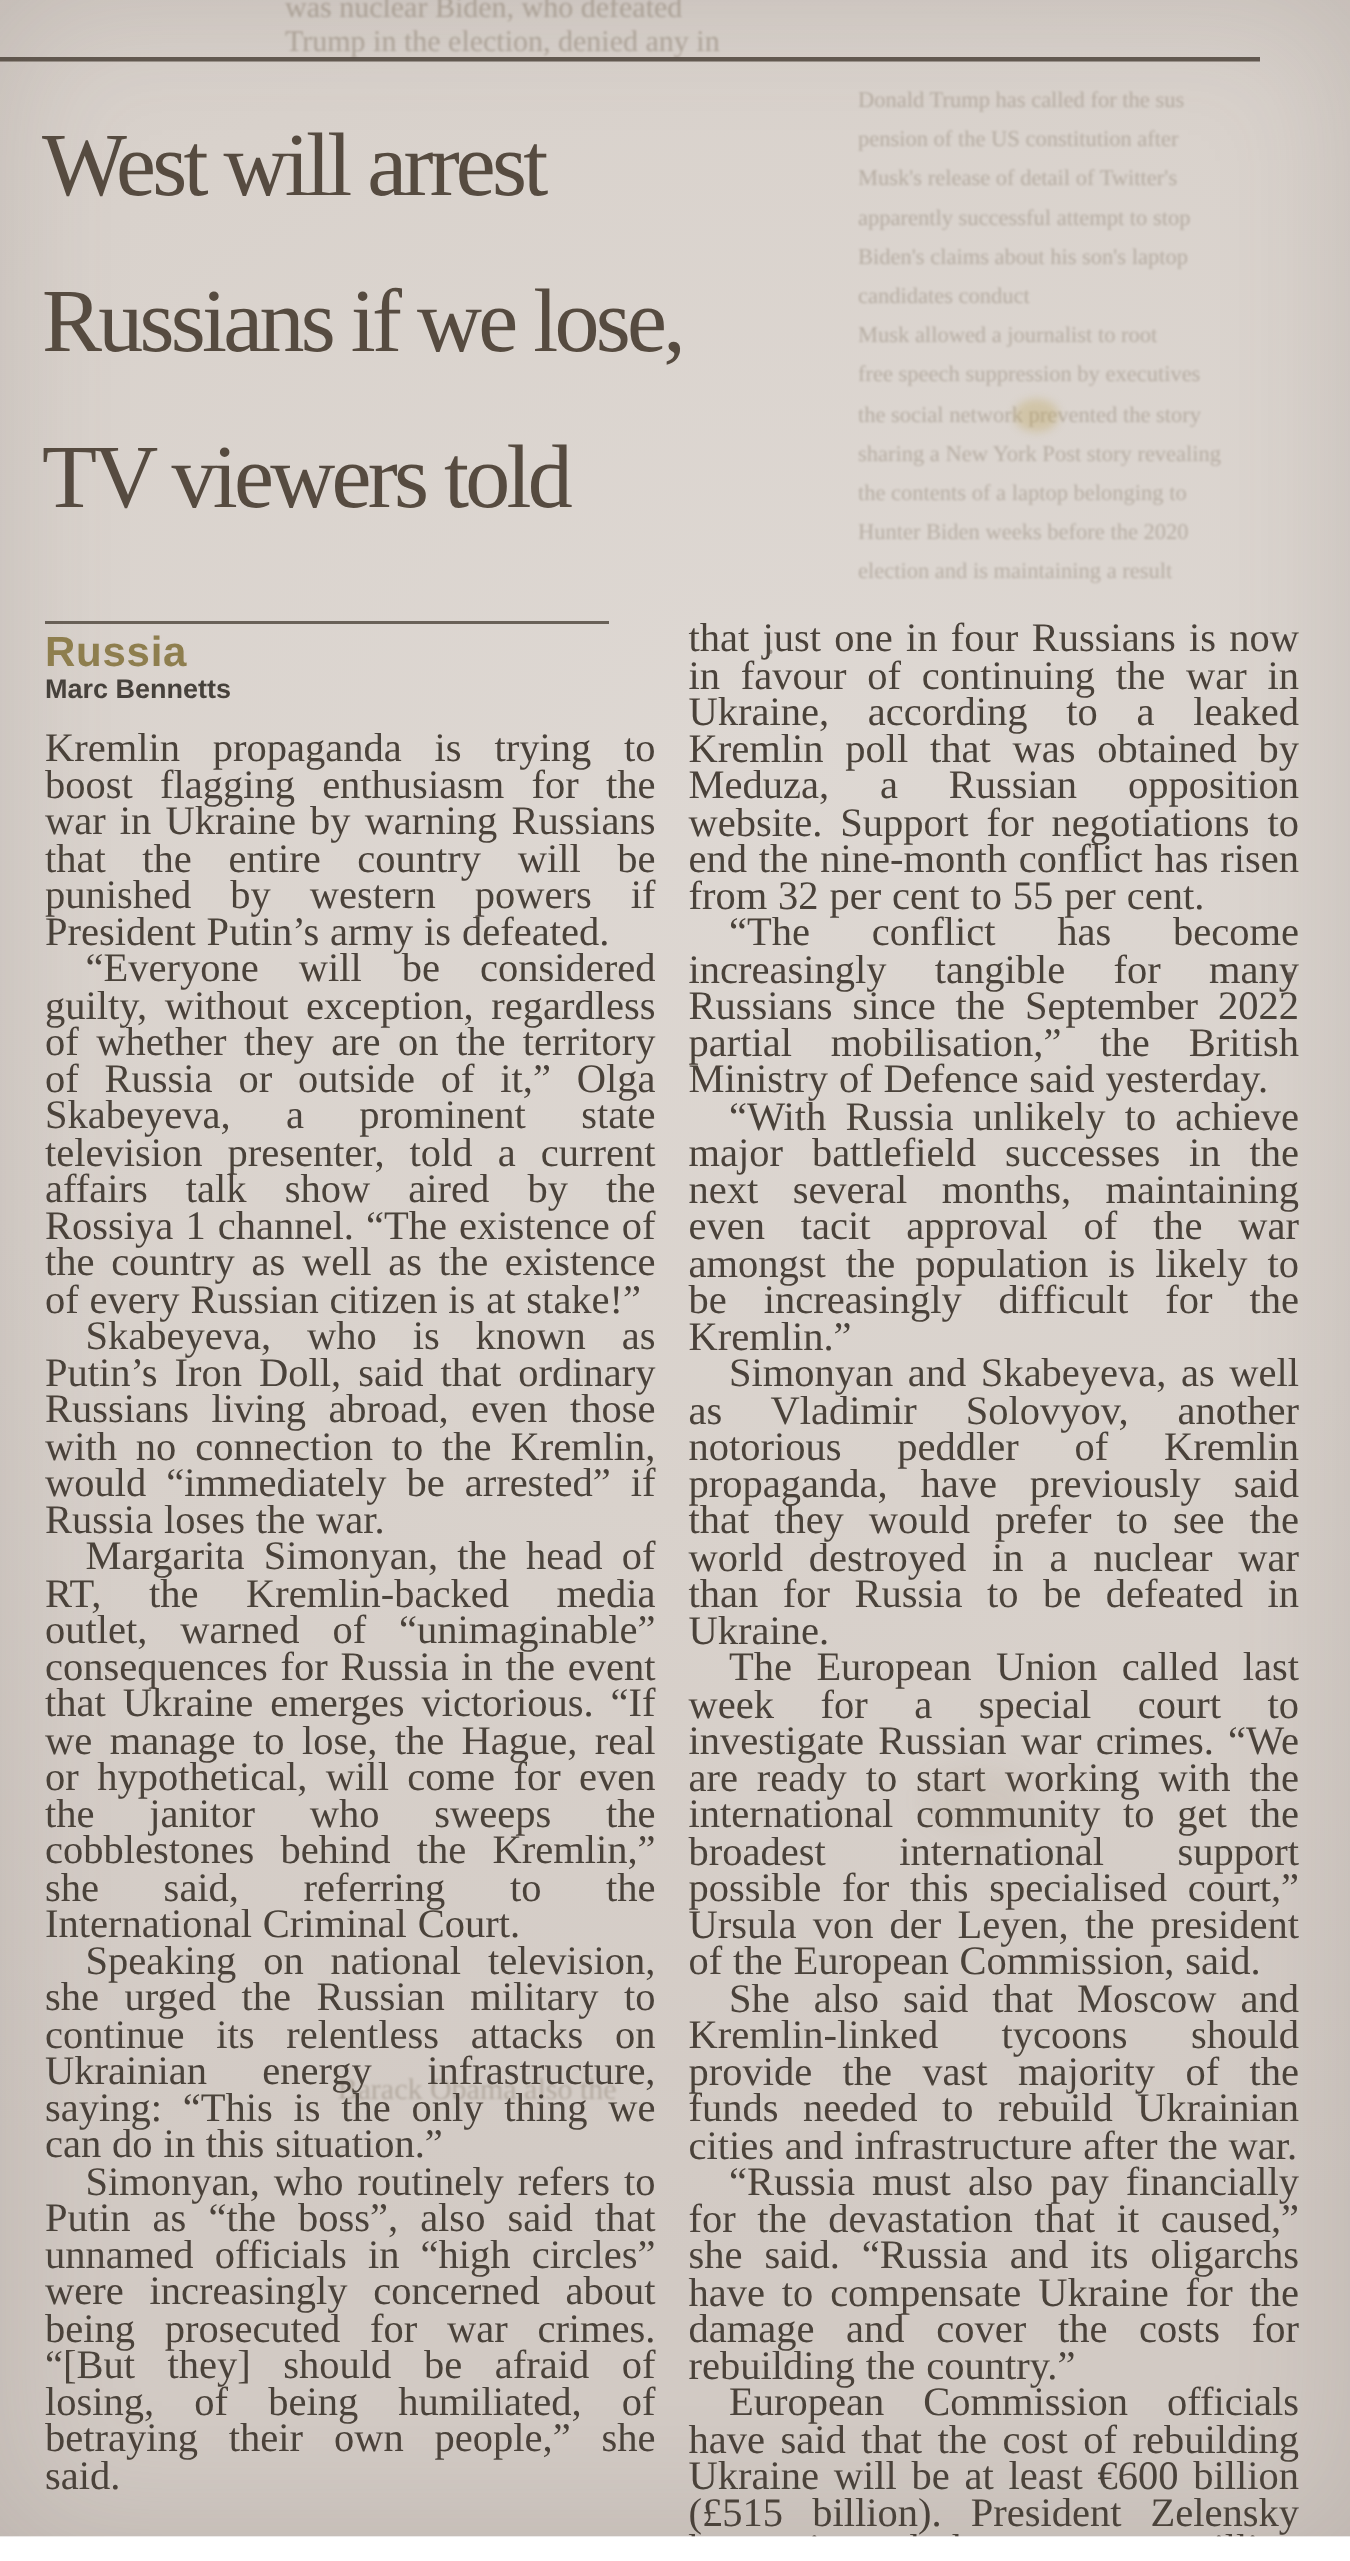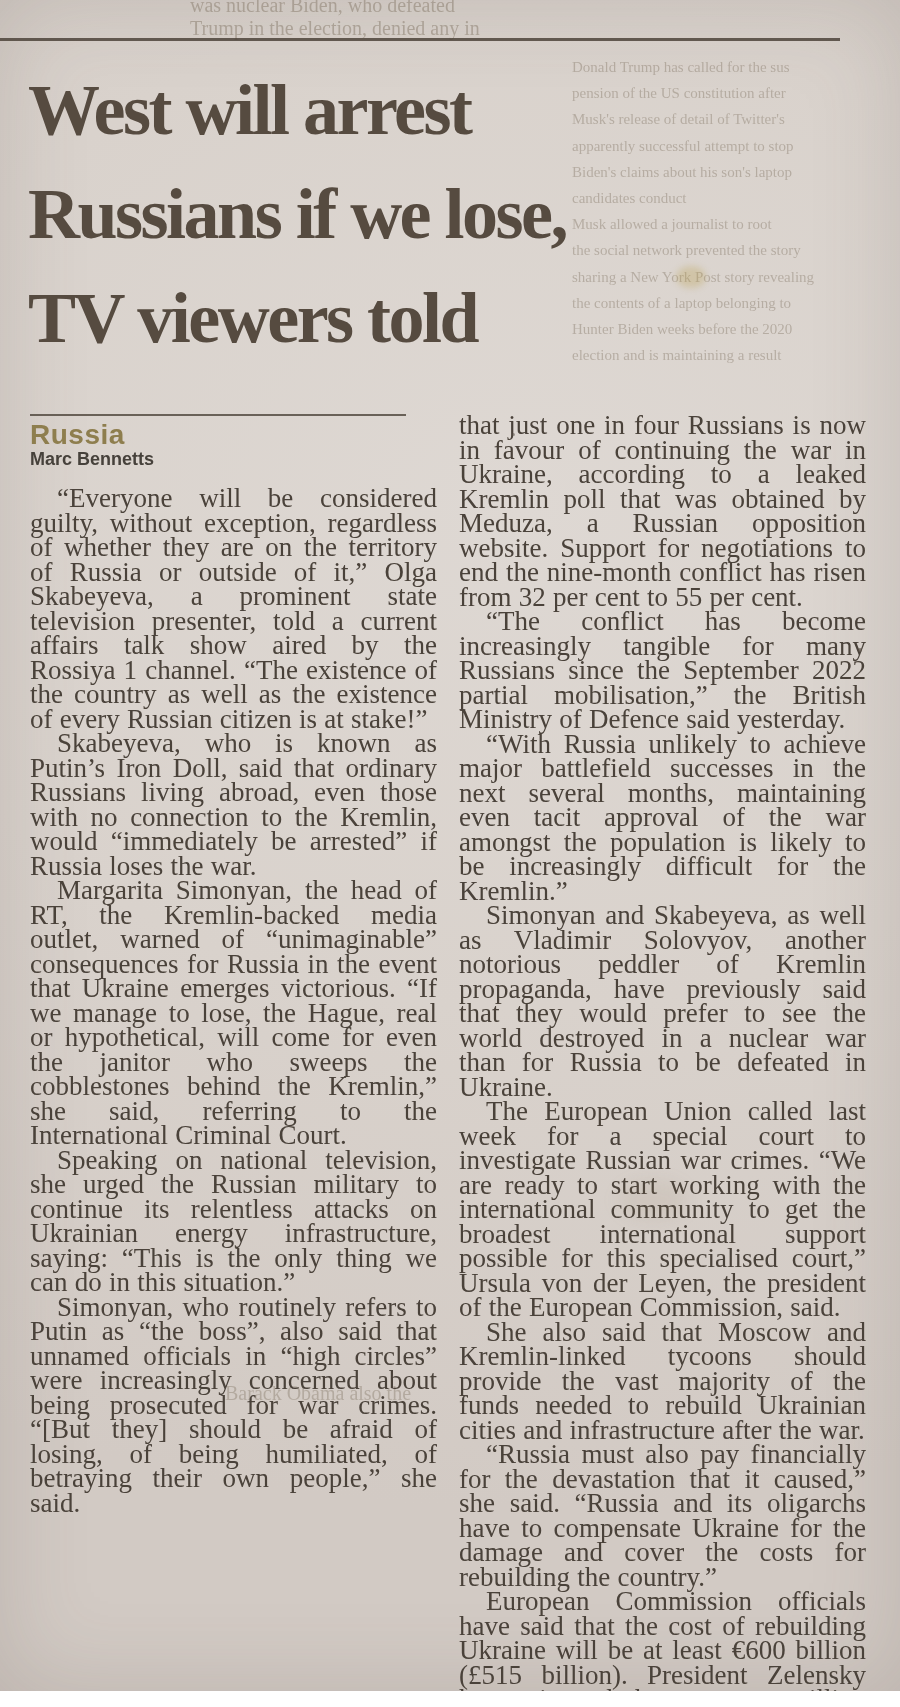--- a/index.html
+++ b/index.html
@@ -31,22 +31,22 @@
   }
   .ghost-frag{position:absolute;font-size:20px;opacity:0.45;white-space:nowrap;}
   
   .rule{position:absolute;background:#4c433a;z-index:2;}
   .top-rule{left:-4px;top:38px;width:844px;height:2.5px;opacity:.85;}
   .section-rule{left:30px;top:414px;width:376px;height:2px;opacity:.8;}
   .bottom-rule{left:14px;top:1692px;width:868px;height:2.5px;opacity:.85;transform:rotate(-0.12deg);}
   
   .headline{
     position:absolute;left:28px;top:58px;width:810px;z-index:3;
-    font-weight:bold;color:#564b40;
-    font-size:72px;line-height:104px;letter-spacing:-2.5px;
+    font-weight:normal;color:#564b40;
+    font-size:60px;line-height:104px;letter-spacing:-2.5px;
     margin:0;
   }
   
   .kicker{
     position:absolute;left:30px;top:419px;z-index:3;
     font-family:"Liberation Sans","DejaVu Sans",sans-serif;
     font-weight:bold;font-size:28px;letter-spacing:0.5px;
     color:#8e7e4e;
     text-shadow:0 0 1px rgba(216,209,203,0.6);
   }
@@ -86,20 +86,21 @@
   </div>
 
   <div class="ghost ghost-right-block">
     <div>Donald Trump has called for the sus</div>
     <div>pension of the US constitution after</div>
     <div>Musk's release of detail of Twitter's</div>
     <div>apparently successful attempt to stop</div>
     <div>Biden's claims about his son's laptop</div>
     <div>candidates conduct</div>
     <div>Musk allowed a journalist to root</div>
+    <div>free speech suppression by executives</div>
     <div>the social network prevented the story</div>
     <div>sharing a New York Post story revealing</div>
     <div>the contents of a laptop belonging to</div>
     <div>Hunter Biden weeks before the 2020</div>
     <div>election and is maintaining a result</div>
   </div>
 
   <div class="ghost ghost-frag" style="left:225px;top:1382px;">Barack Obama also the</div>
   <div class="ghost ghost-frag" style="left:140px;top:1694px;">carried began by restricting people</div>
   <div class="ghost ghost-frag" style="left:690px;top:1695px;">Hands the year elected. It looks</div>
@@ -111,20 +112,21 @@
   <h1 class="headline">
     <div>West will arrest</div>
     <div>Russians if we lose,</div>
     <div>TV viewers told</div>
   </h1>
 
   <div class="kicker">Russia</div>
   <div class="byline">Marc Bennetts</div>
 
   <div class="col col-left">
+    <p class="noindent">Kremlin propaganda is trying to boost flagging enthusiasm for the war in Ukraine by warning Russians that the entire country will be punished by western powers if President Putin’s army is defeated.</p>
     <p>“Everyone will be considered guilty, without exception, regardless of whether they are on the territory of Russia or outside of it,” Olga Skabeyeva, a prominent state television presenter, told a current affairs talk show aired by the Rossiya 1 channel. “The existence of the country as well as the existence of every Russian citizen is at stake!”</p>
     <p>Skabeyeva, who is known as Putin’s Iron Doll, said that ordinary Russians living abroad, even those with no connection to the Kremlin, would “immediately be arrested” if Russia loses the war.</p>
     <p>Margarita Simonyan, the head of RT, the Kremlin-backed media outlet, warned of “unimaginable” consequences for Russia in the event that Ukraine emerges victorious. “If we manage to lose, the Hague, real or hypothetical, will come for even the janitor who sweeps the cobblestones behind the Kremlin,” she said, referring to the International Criminal Court.</p>
     <p>Speaking on national television, she urged the Russian military to continue its relentless attacks on Ukrainian energy infrastructure, saying: “This is the only thing we can do in this situation.”</p>
     <p>Simonyan, who routinely refers to Putin as “the boss”, also said that unnamed officials in “high circles” were increasingly concerned about being prosecuted for war crimes. “[But they] should be afraid of losing, of being humiliated, of betraying their own people,” she said.</p>
   </div>
 
   <div class="col col-right">
     <p class="noindent">that just one in four Russians is now in favour of continuing the war in Ukraine, according to a leaked Kremlin poll that was obtained by Meduza, a Russian opposition website. Support for negotiations to end the nine-month conflict has risen from 32 per cent to 55 per cent.</p>
     <p>“The conflict has become increasingly tangible for many Russians since the September 2022 partial mobilisation,” the British Ministry of Defence said yesterday.</p>

